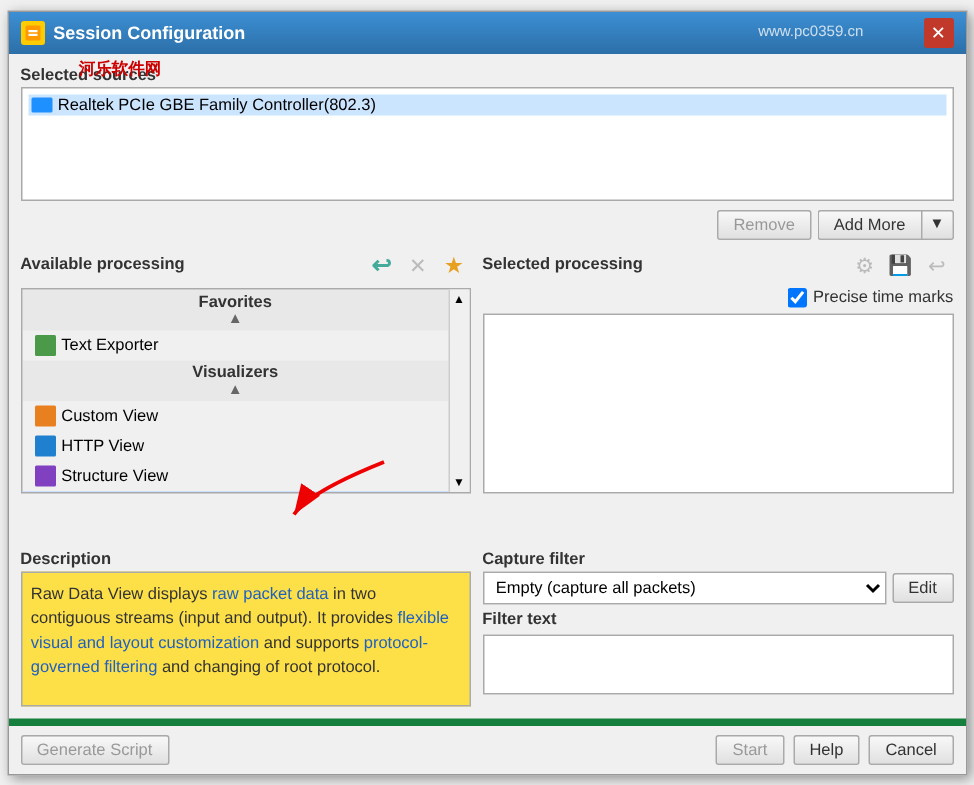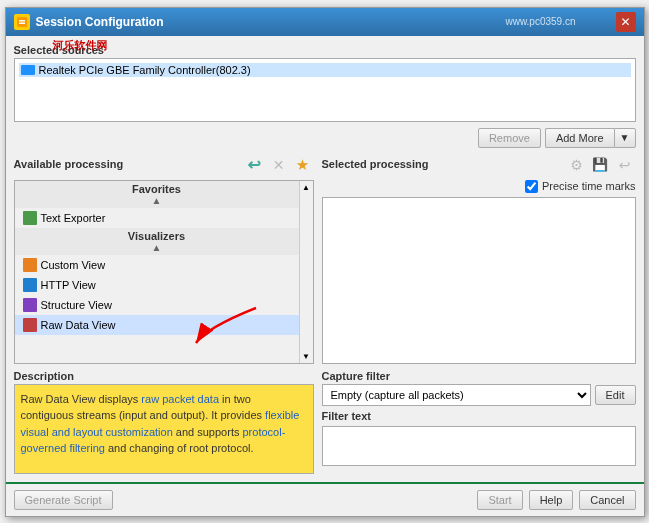--- a/index.html
+++ b/index.html
@@ -76,21 +76,21 @@
     }
     .section-label {
       font-size: 11px;
       color: #333;
       font-weight: 600;
       margin-bottom: 2px;
     }
     .sources-box {
       border: 1px solid #aaa;
       background: white;
-      height: 64px;
+      height: 76px;
       padding: 4px;
       overflow: auto;
       flex-shrink: 0;
     }
     .source-item {
       display: flex;
       align-items: center;
       gap: 4px;
       padding: 1px 2px;
       background: #cce5ff;
@@ -248,20 +248,21 @@
       font-size: 11px;
       line-height: 1.5;
       overflow: auto;
     }
     .desc-text-normal { color: #333; }
     .desc-text-blue { color: #2060c0; }
     .bottom-sections {
       display: flex;
       gap: 8px;
       flex-shrink: 0;
+      margin-top: 32px;
     }
     .capture-filter-section {
       flex: 1;
     }
     .filter-row {
       display: flex;
       gap: 4px;
       align-items: center;
     }
     .filter-select {
@@ -277,21 +278,21 @@
       background: white;
       height: 40px;
       margin-top: 4px;
     }
     .footer {
       display: flex;
       justify-content: space-between;
       align-items: center;
       padding: 6px 8px;
       flex-shrink: 0;
-      border-top: 2px solid #15803d;
+      border-top: 5px solid #15803d;
     }
     .footer-left { display: flex; gap: 8px; }
     .footer-right { display: flex; gap: 6px; }
     .list-content {
       flex: 1;
       overflow-y: auto;
     }
     .collapse-arrow {
       font-size: 10px;
       color: #666;

